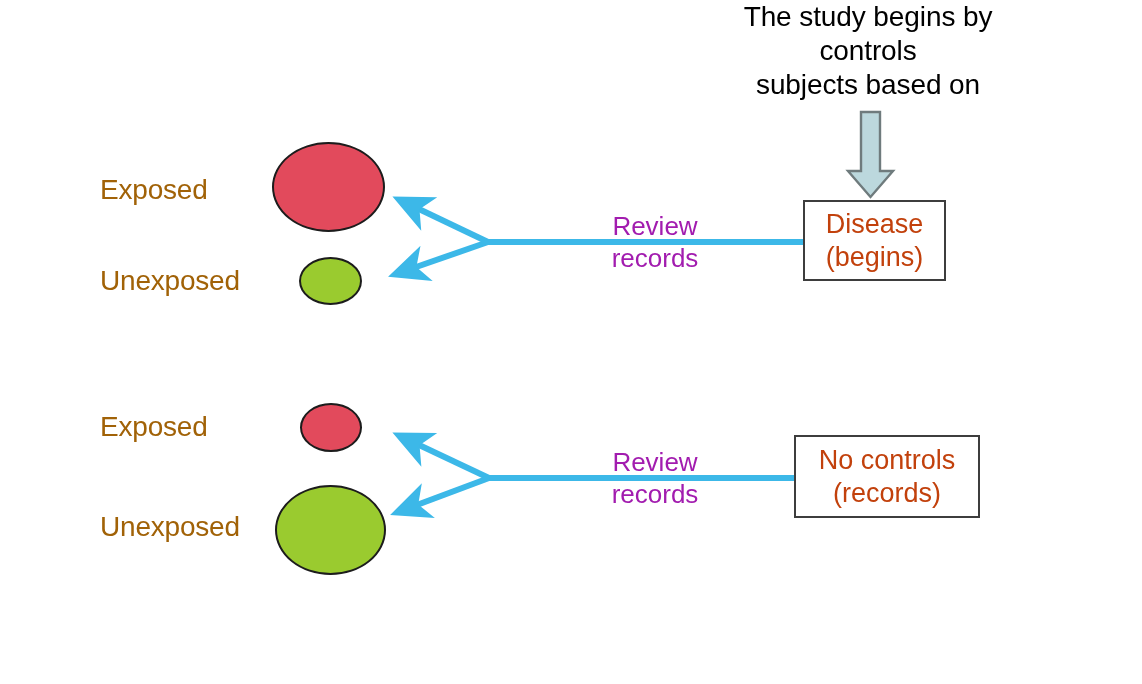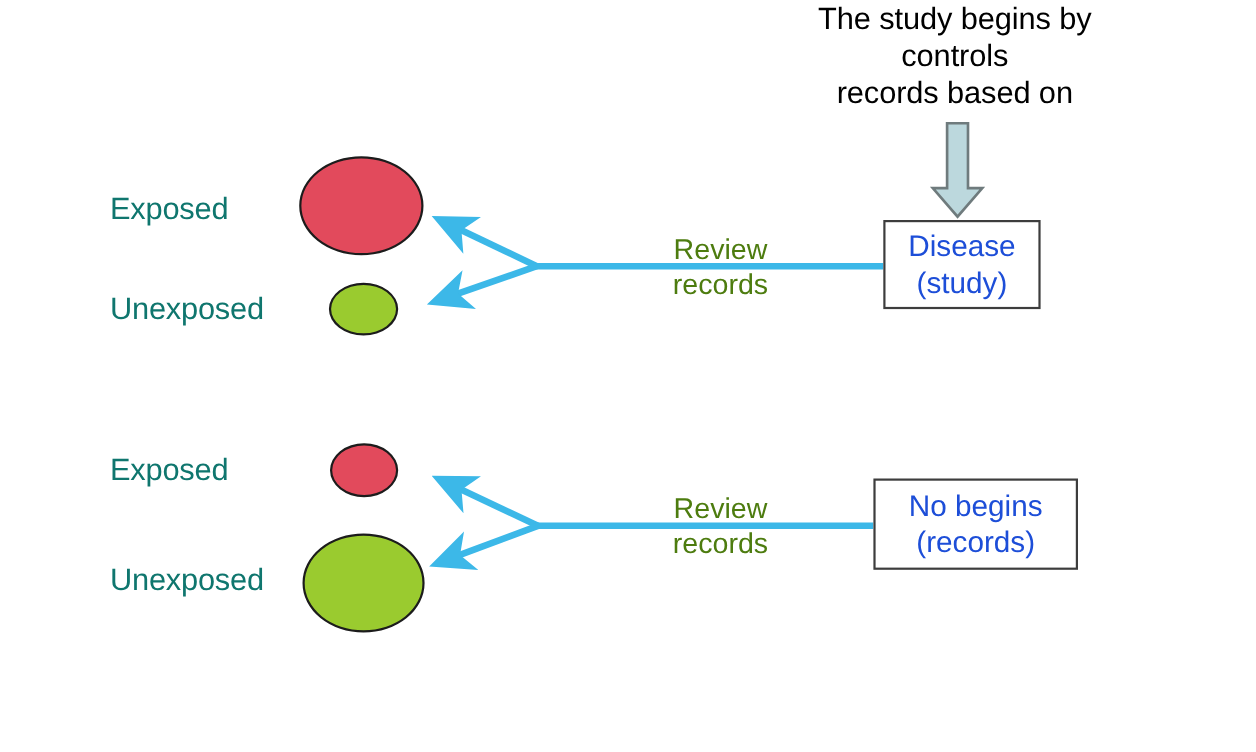--- a/index.html
+++ b/index.html
@@ -36,48 +36,48 @@
     font-size: 28px;
     line-height: 34px;
     color: #000000;
     letter-spacing: -0.1px;
   }
 
   .grp-label {
     position: absolute;
     font-size: 28px;
     line-height: 28px;
-    color: #0f766e;
+    color: #a16207;
     white-space: nowrap;
     letter-spacing: -0.2px;
   }
 
   .review {
     position: absolute;
     width: 150px;
     text-align: center;
     font-size: 26px;
     line-height: 32px;
-    color: #4d7c0f;
+    color: #a21caf;
     white-space: nowrap;
   }
 
   
   .outcome-box {
     position: absolute;
     box-sizing: border-box;
     border: 2px solid #3d3d3d;
     background: #ffffff;
     display: flex;
     flex-direction: column;
     align-items: center;
     justify-content: center;
     font-size: 27px;
     line-height: 33px;
-    color: #1d4ed8;
+    color: #c2410c;
     white-space: nowrap;
   }
 
   
   .blob {
     position: absolute;
     box-sizing: border-box;
     border: 2px solid #1c1c1c;
     border-radius: 50%;
   }
@@ -107,52 +107,52 @@
     </g>
 
     <g>
       <path d="M861,112 L880,112 L880,171 L893,171 L870.5,197 L848,171 L861,171 Z" fill="#bcd8dd" stroke="#6f7b7d" stroke-width="2.4" stroke-linejoin="miter"></path>
     </g>
   </svg>
 
   <div class="hdr">
     <div>The study begins by</div>
     <div>controls</div>
-    <div>records based on</div>
+    <div>subjects based on</div>
   </div>
 
   <div class="grp-label" style="left:100px; top:176px;">Exposed</div>
 
   <div class="blob" style="left:272px; top:142px; width:113px; height:90px; background:#e24a5c;"></div>
 
   <div class="grp-label" style="left:100px; top:267px;">Unexposed</div>
 
   <div class="blob" style="left:299px; top:257px; width:63px; height:48px; background:#9acb2f;"></div>
 
   <div class="review" style="left:580px; top:210px;">
     <div>Review</div>
     <div>records</div>
   </div>
 
   <div class="outcome-box" style="left:803px; top:200px; width:143px; height:81px;">
     <div>Disease</div>
-    <div>(study)</div>
+    <div>(begins)</div>
   </div>
 
   <div class="grp-label" style="left:100px; top:413px;">Exposed</div>
 
   <div class="blob" style="left:300px; top:403px; width:62px; height:49px; background:#e24a5c;"></div>
 
   <div class="grp-label" style="left:100px; top:513px;">Unexposed</div>
 
   <div class="blob" style="left:275px; top:485px; width:111px; height:90px; background:#9acb2f;"></div>
 
   <div class="review" style="left:580px; top:446px;">
     <div>Review</div>
     <div>records</div>
   </div>
 
   <div class="outcome-box" style="left:794px; top:435px; width:186px; height:83px;">
-    <div>No begins</div>
+    <div>No controls</div>
     <div>(records)</div>
   </div>
 
 </div>
 
 </body></html>

